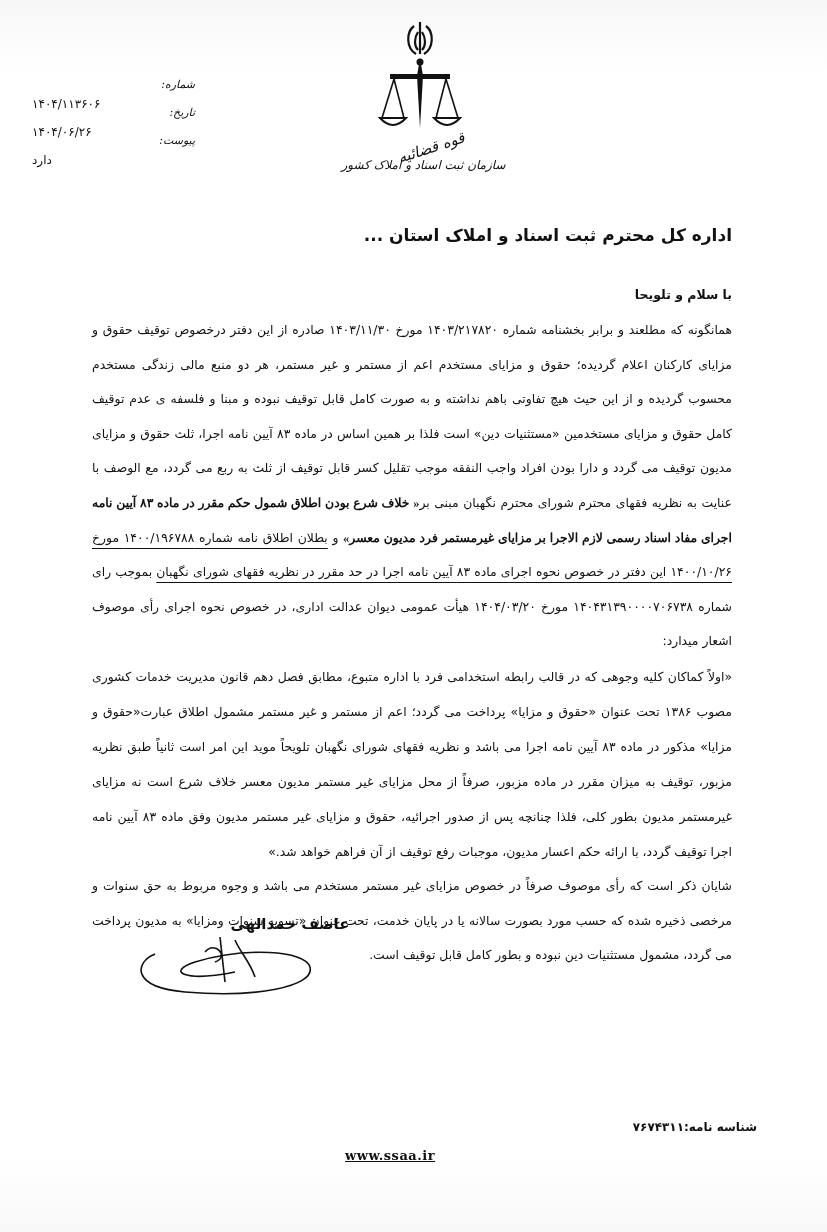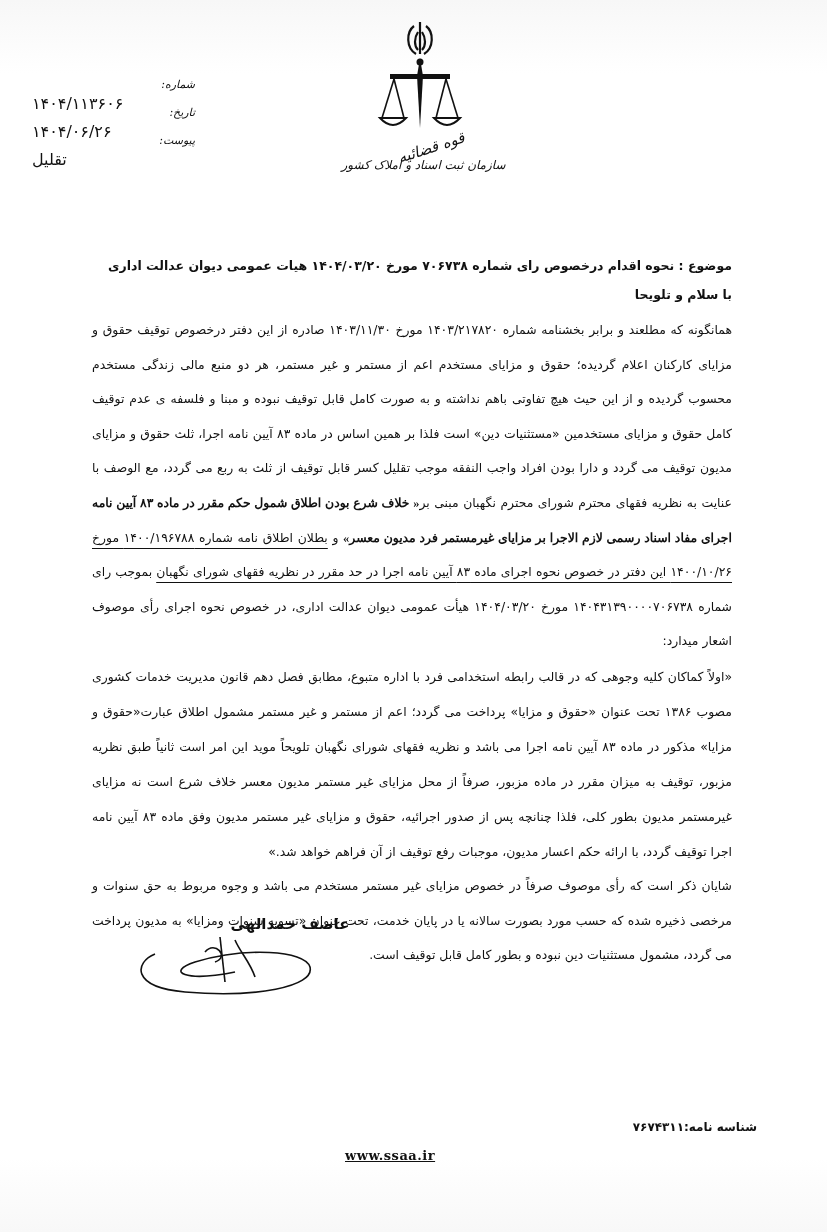--- a/index.html
+++ b/index.html
@@ -73,21 +73,21 @@
       font-family: "DejaVu Serif", serif;
       font-style: italic;
       font-size: 11px;
       text-align: right;
     }
     .meta-value {
       flex: 1;
       text-align: left;
       direction: ltr;
       padding-left: 12px;
-      font-size: 16px;
+      font-size: 12px;
       letter-spacing: 0.5px;
       margin-top: 39px;
     }
 
     
     .addressee {
       position: absolute;
       right: 95px;
       top: 225px;
       font-weight: bold;
@@ -204,25 +204,25 @@
     <div class="meta-row">
       <span class="meta-label">شماره:</span>
       <span class="meta-value">۱۴۰۴/۱۱۳۶۰۶</span>
     </div>
     <div class="meta-row">
       <span class="meta-label">تاریخ:</span>
       <span class="meta-value">۱۴۰۴/۰۶/۲۶</span>
     </div>
     <div class="meta-row">
       <span class="meta-label">پیوست:</span>
-      <span class="meta-value">تقلیل</span>
+      <span class="meta-value">دارد</span>
     </div>
   </div>
 
-  <div class="subject">موضوع : نحوه اقدام درخصوص رای شماره ۷۰۶۷۳۸ مورخ ۱۴۰۴/۰۳/۲۰ هیات عمومی دیوان عدالت اداری</div>
+  <div class="addressee">اداره کل محترم ثبت اسناد و املاک استان ...</div>
   <div class="greeting">با سلام و تلویحا</div>
 
   <div class="body-text">
     <p><span>همانگونه که مطلعند و برابر بخشنامه شماره ۱۴۰۳/۲۱۷۸۲۰ مورخ ۱۴۰۳/۱۱/۳۰ صادره از این دفتر درخصوص توقیف حقوق و مزایای کارکنان اعلام گردیده؛ حقوق و مزایای مستخدم اعم از مستمر و غیر مستمر، هر دو منبع مالی زندگی مستخدم محسوب گردیده و از این حیث هیچ تفاوتی باهم نداشته و به صورت کامل قابل توقیف نبوده و مبنا و فلسفه ی عدم توقیف کامل حقوق و مزایای مستخدمین «مستثنیات دین» است فلذا بر همین اساس در ماده ۸۳ آیین نامه اجرا، ثلث حقوق و مزایای مدیون توقیف می گردد و دارا بودن افراد واجب النفقه موجب تقلیل کسر قابل توقیف از ثلث به ربع می گردد، مع الوصف با عنایت به نظریه فقهای محترم شورای محترم نگهبان مبنی بر</span><span class="b">« خلاف شرع بودن اطلاق شمول حکم مقرر در ماده ۸۳ آیین نامه اجرای مفاد اسناد رسمی لازم الاجرا بر مزایای غیرمستمر فرد مدیون معسر»</span><span> و </span><span class="u">بطلان اطلاق نامه شماره ۱۴۰۰/۱۹۶۷۸۸ مورخ ۱۴۰۰/۱۰/۲۶ این دفتر در خصوص نحوه اجرای ماده ۸۳ آیین نامه اجرا در حد مقرر در نظریه فقهای شورای نگهبان</span><span> بموجب رای شماره ۱۴۰۴۳۱۳۹۰۰۰۰۷۰۶۷۳۸ مورخ ۱۴۰۴/۰۳/۲۰ هیأت عمومی دیوان عدالت اداری، در خصوص نحوه اجرای رأی موصوف اشعار میدارد:</span></p>
     <p class="quote">«اولاً کماکان کلیه وجوهی که در قالب رابطه استخدامی فرد با اداره متبوع، مطابق فصل دهم قانون مدیریت خدمات کشوری مصوب ۱۳۸۶ تحت عنوان «حقوق و مزایا» پرداخت می گردد؛ اعم از مستمر و غیر مستمر مشمول اطلاق عبارت«حقوق و مزایا» مذکور در ماده ۸۳ آیین نامه اجرا می باشد و نظریه فقهای شورای نگهبان تلویحاً موید این امر است ثانیاً طبق نظریه مزبور، توقیف به میزان مقرر در ماده مزبور، صرفاً از محل مزایای غیر مستمر مدیون معسر خلاف شرع است نه مزایای غیرمستمر مدیون بطور کلی، فلذا چنانچه پس از صدور اجرائیه، حقوق و مزایای غیر مستمر مدیون وفق ماده ۸۳ آیین نامه اجرا توقیف گردد، با ارائه حکم اعسار مدیون، موجبات رفع توقیف از آن فراهم خواهد شد.»</p>
     <p>شایان ذکر است که رأی موصوف صرفاً در خصوص مزایای غیر مستمر مستخدم می باشد و وجوه مربوط به حق سنوات و مرخصی ذخیره شده که حسب مورد بصورت سالانه یا در پایان خدمت، تحت عنوان «تسویه سنوات ومزایا» به مدیون پرداخت می گردد، مشمول مستثنیات دین نبوده و بطور کامل قابل توقیف است.</p>
   </div>
 
   <svg class="sig-scribble" width="200" height="70" viewBox="0 0 200 70">
     <g stroke="#111" stroke-width="1.6" fill="none">

